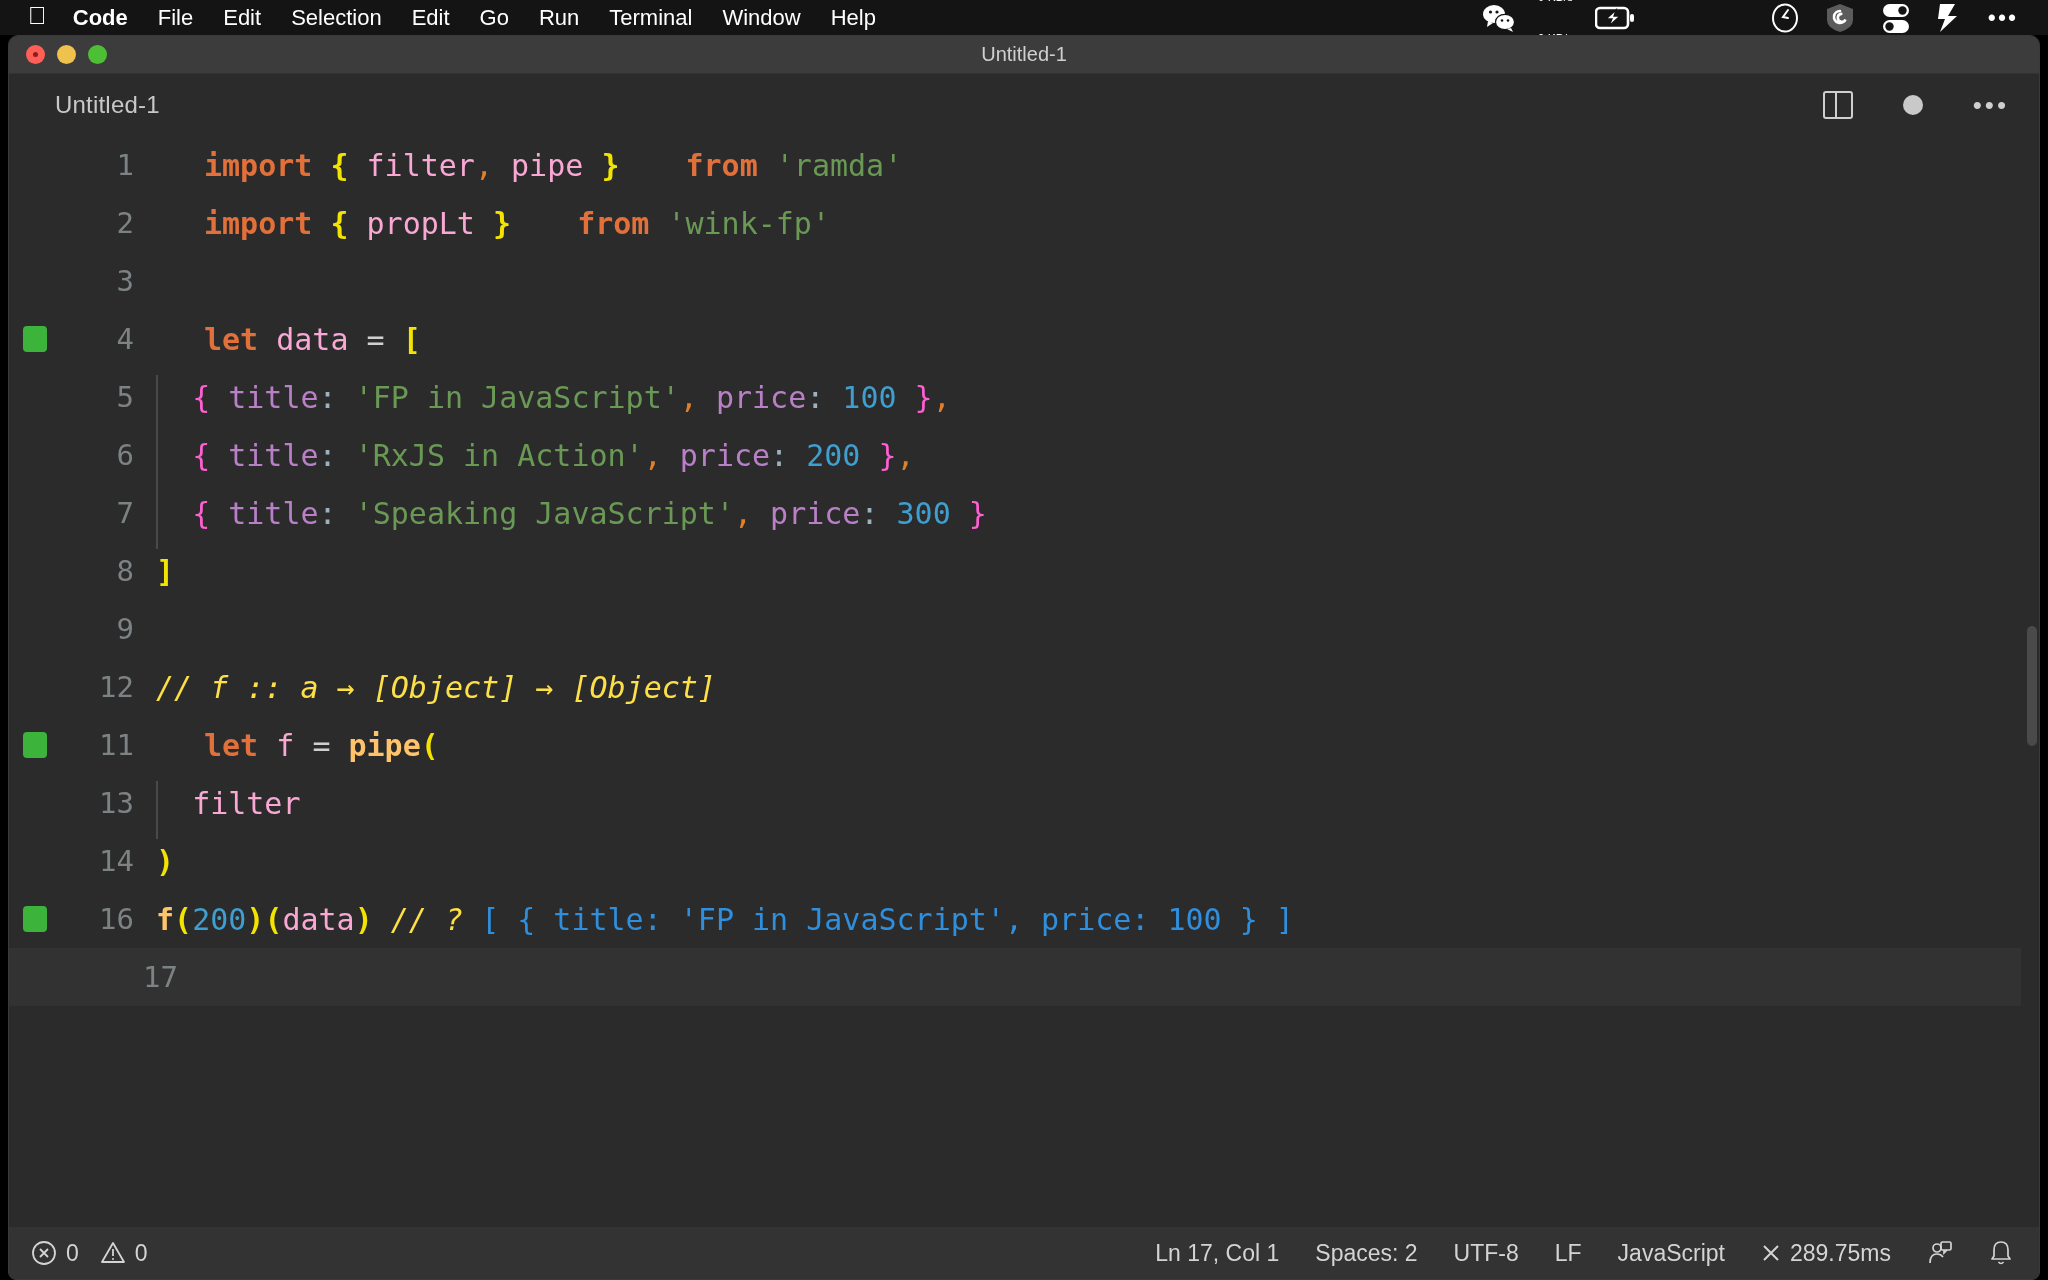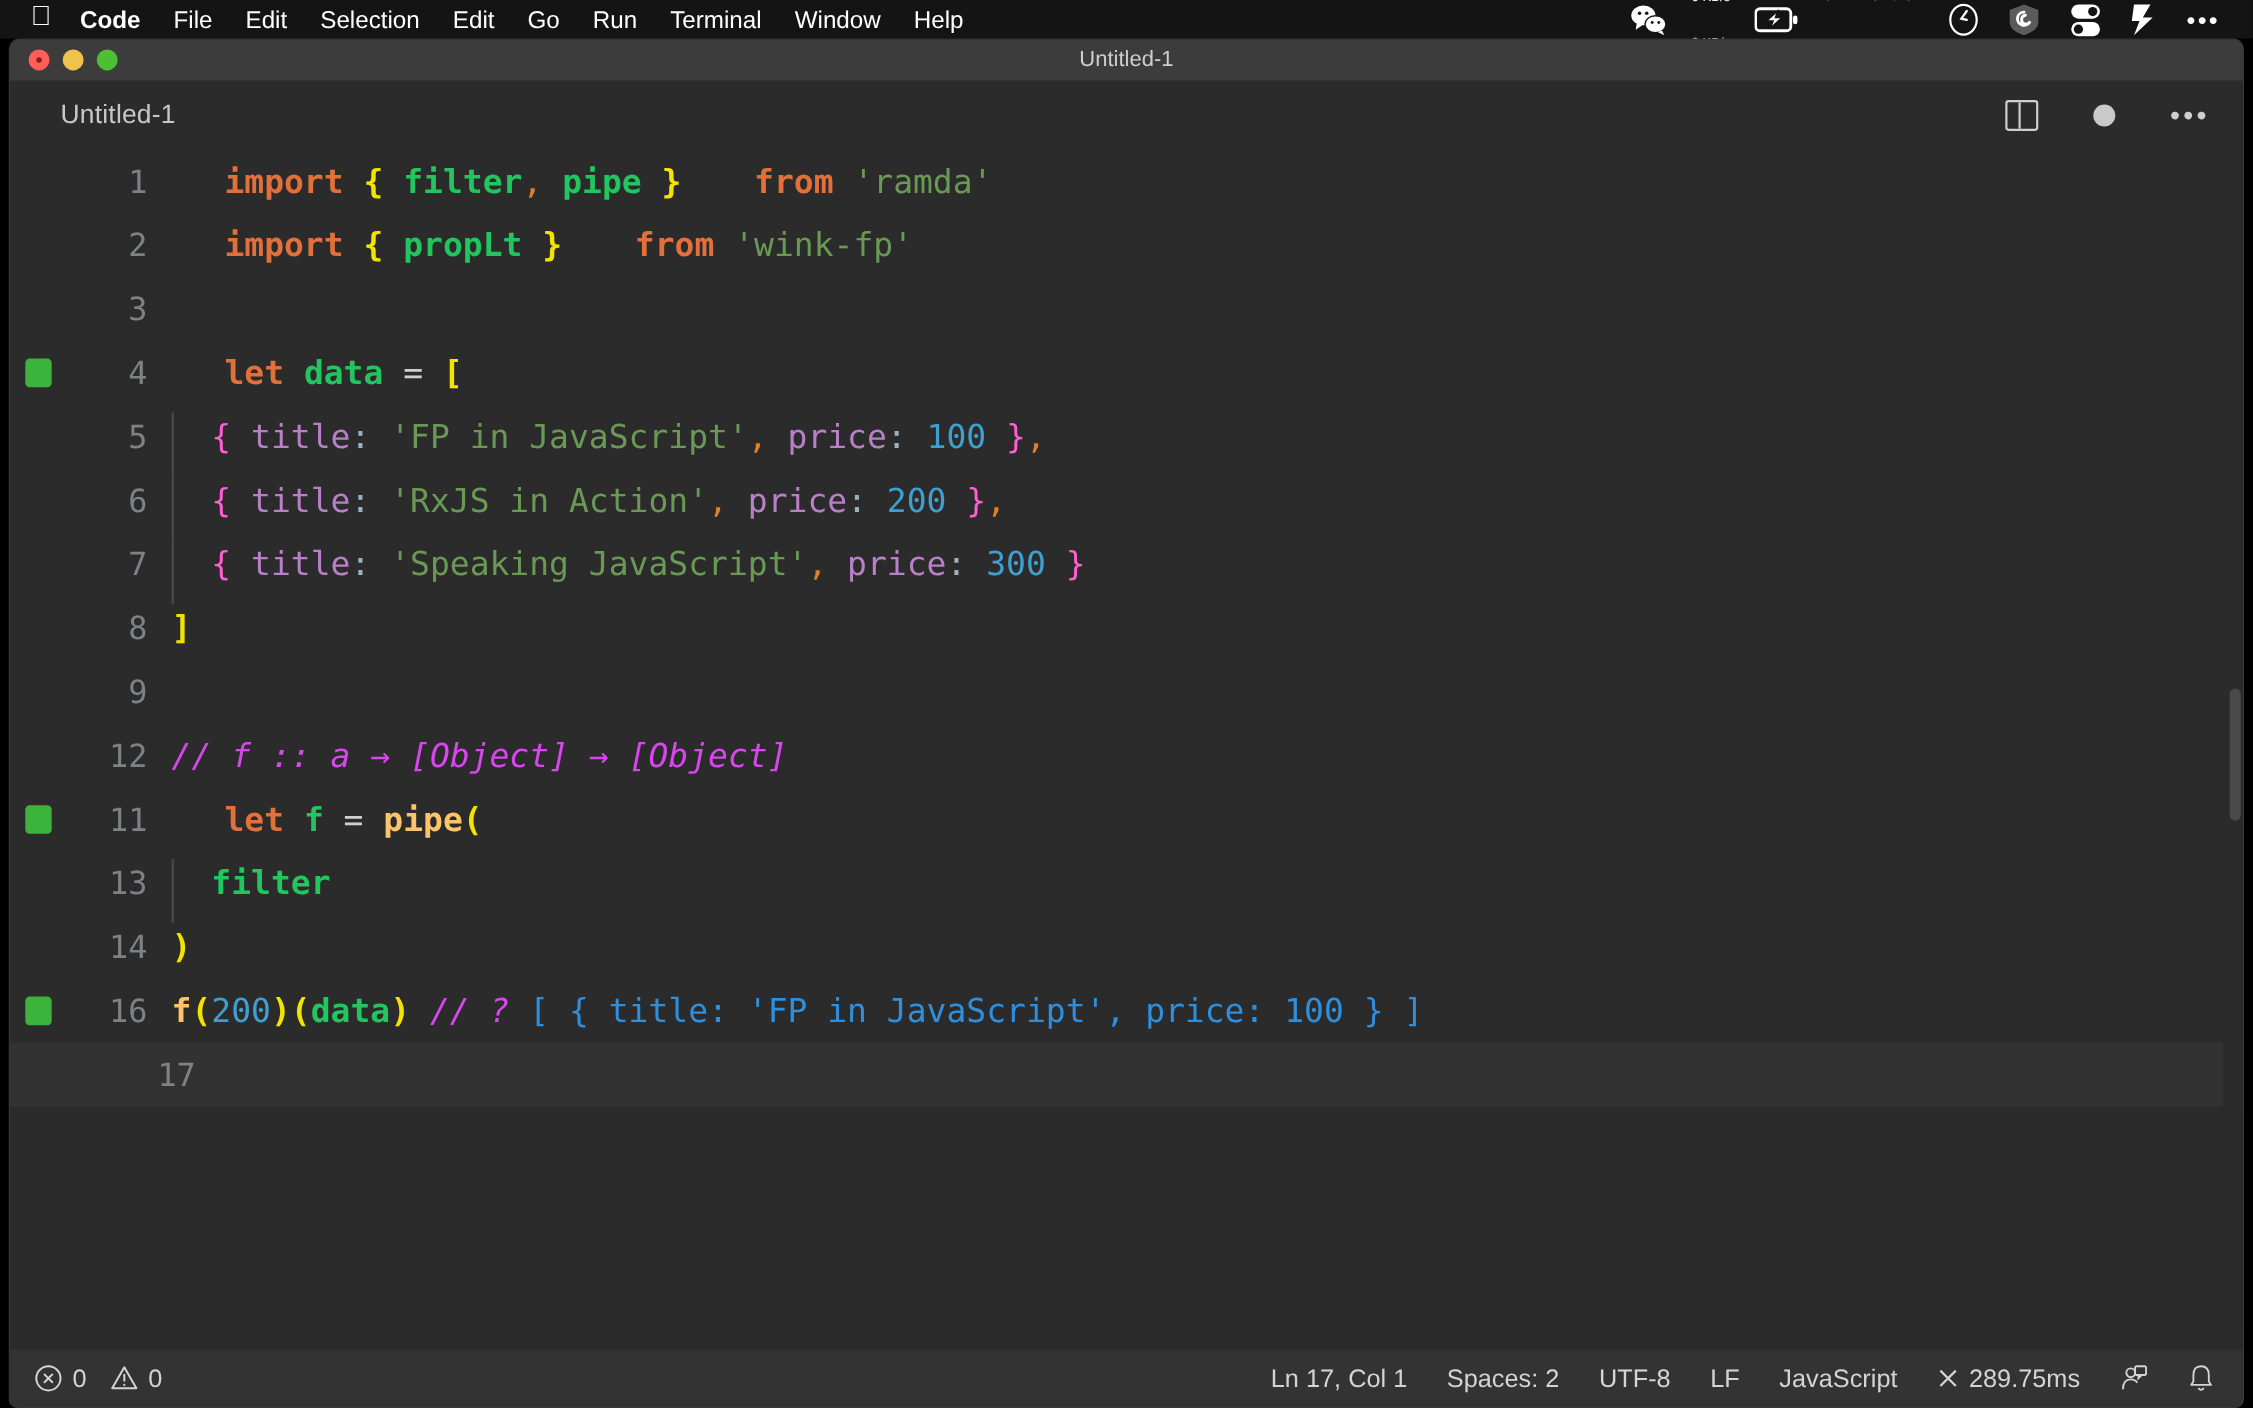--- a/index.html
+++ b/index.html
@@ -95,30 +95,30 @@
     padding-right:0;flex:0 0 125px;box-sizing:border-box;
   }
   .codetext{
     margin-left:22px;position:relative;
   }
   .indentguide{
     position:absolute;top:-5px;width:2px;height:58px;background:#4a4a4a;
   }
   
   .t-kw{color:#e2703a;font-weight:bold;margin-left:48px;}
-  .t-var{color:#22c55e;font-weight:bold;}
+  .t-var{color:#f9a8d4;}
   .t-brace-y{color:#f2e300;font-weight:bold;}
   .t-brace-p{color:#ff5fd2;}
   .t-str{color:#6a9955;}
   .t-prop{color:#b980c8;}
   .t-colon{color:#9cb2bf;}
   .t-num{color:#3f9fd0;}
   .t-comma{color:#e2802a;}
   .t-fn{color:#ffc46b;font-weight:bold;}
-  .t-comment{color:#d946ef;font-style:italic;}
+  .t-comment{color:#fde047;font-style:italic;}
   .t-result{color:#2f8fdd;}
   .t-plain{color:#cfcfcf;}
 
   
   .scrollbar{
     position:absolute;right:0;top:0;width:18px;height:1070px;background:#2b2b2b;
   }
   .scrollbar .thumb{
     position:absolute;right:2px;top:490px;width:10px;height:120px;background:#4a4a4a;border-radius:5px;
   }

